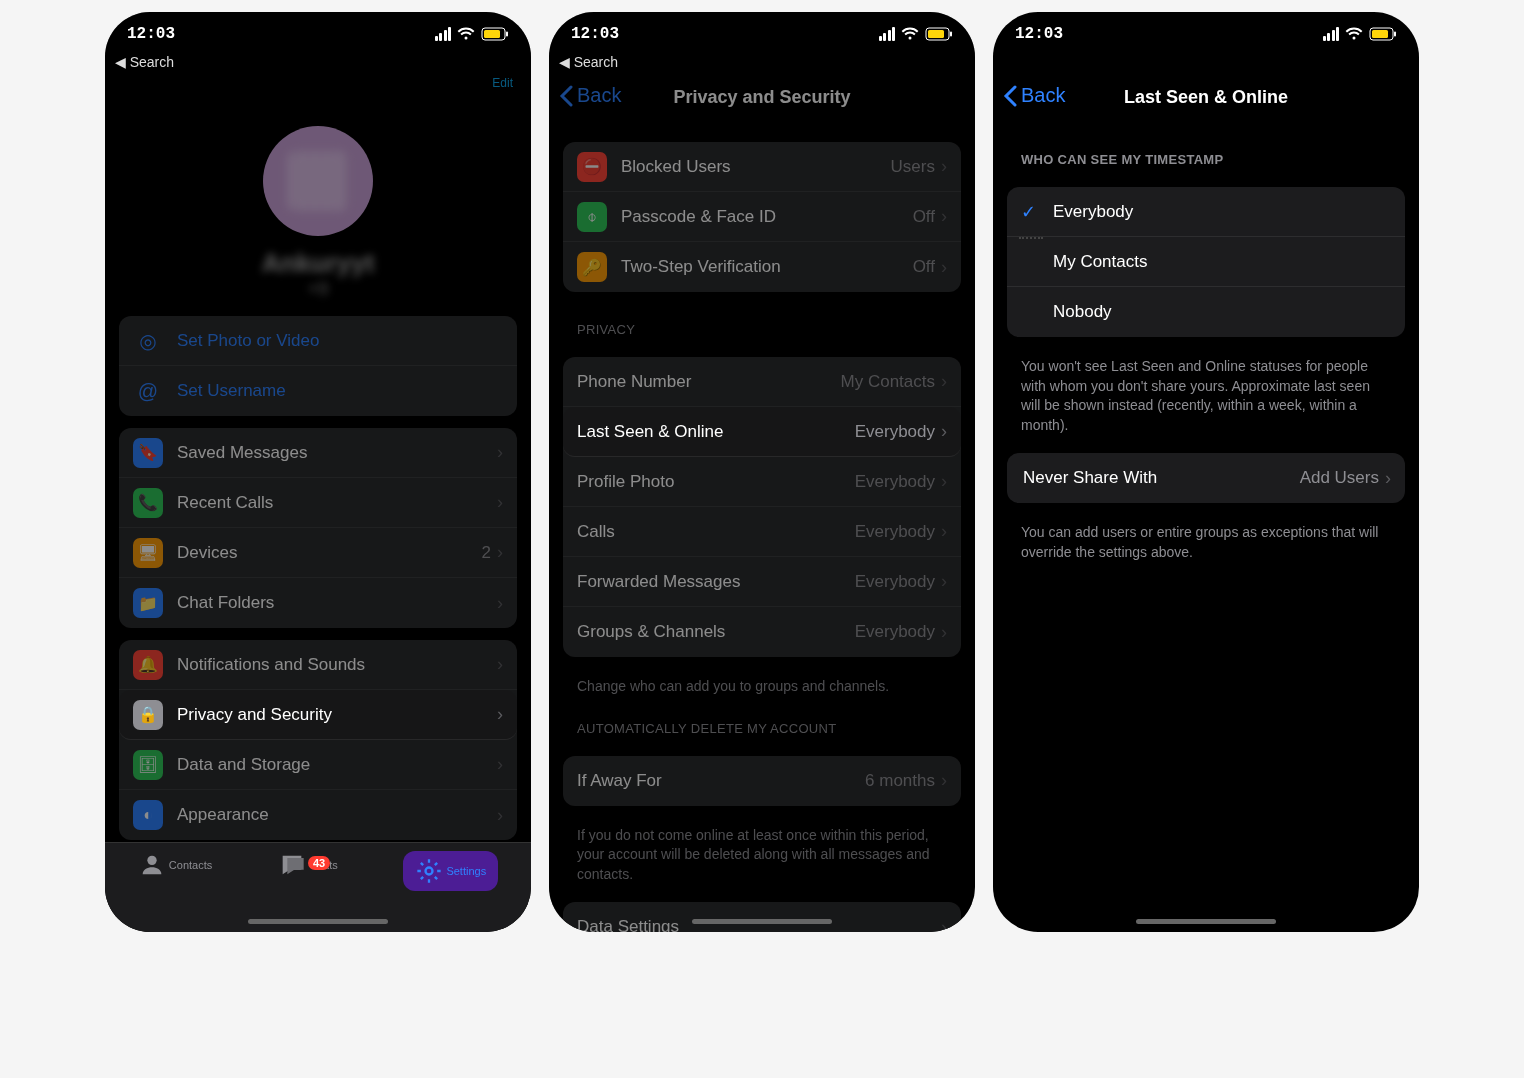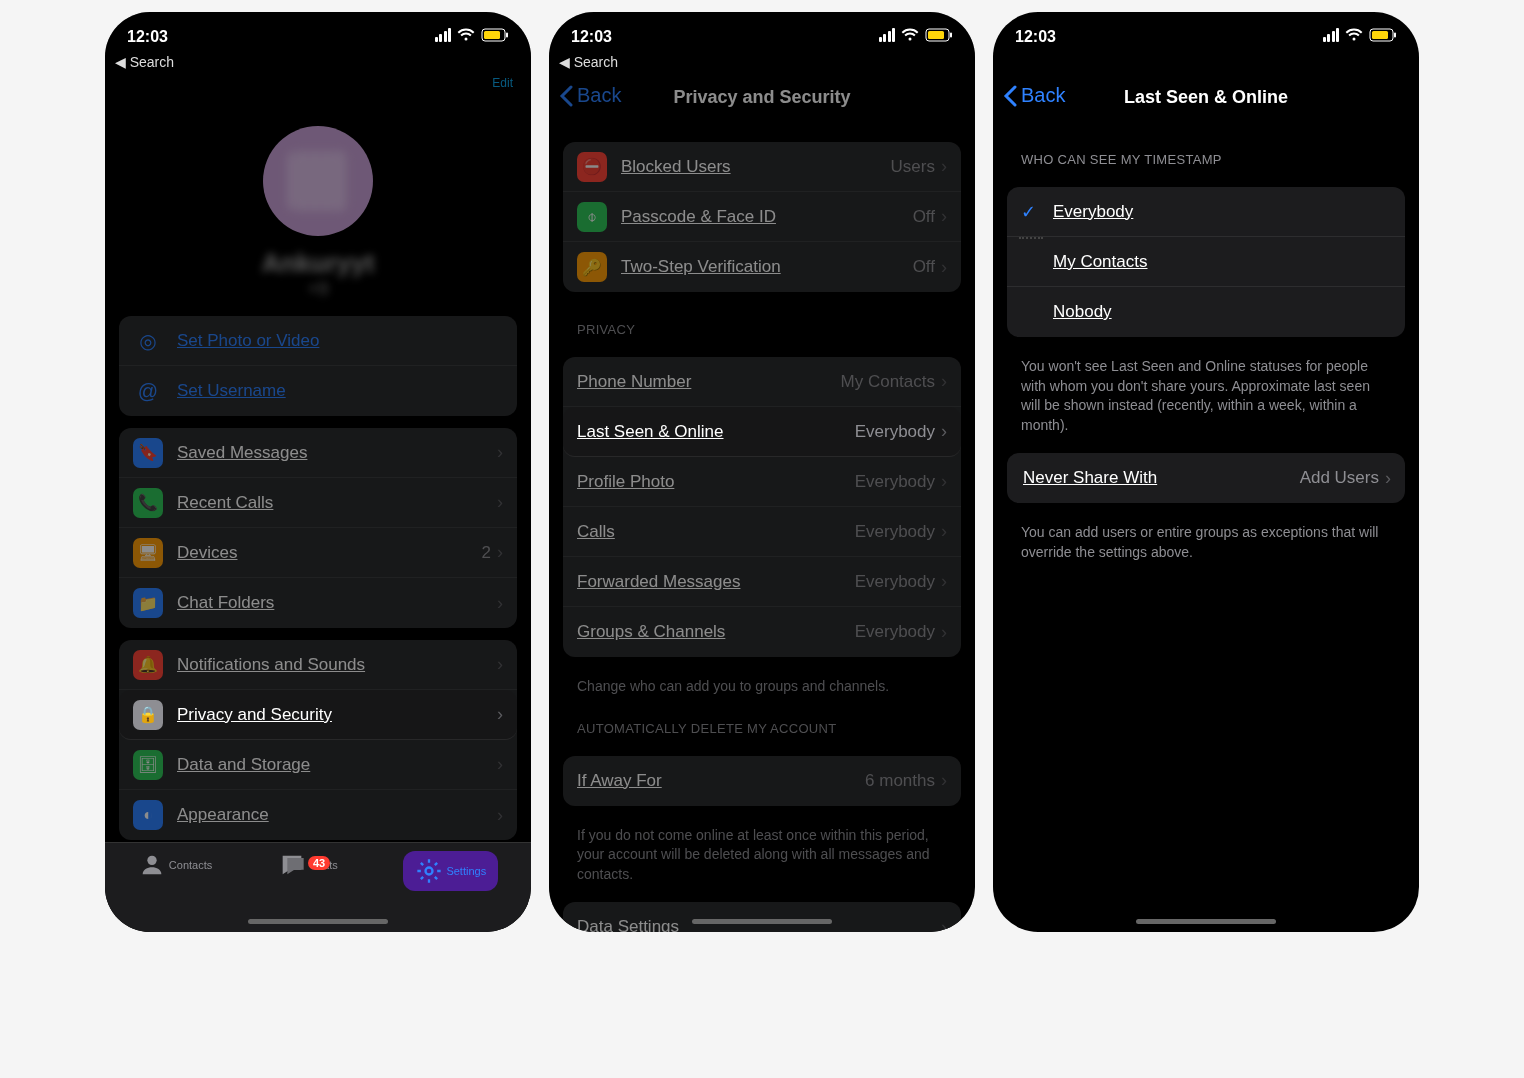--- a/index.html
+++ b/index.html
@@ -25,25 +25,26 @@
     background: rgba(0,0,0,0.45);
     z-index: 5;
     pointer-events: none;
   }
 
   
   .status-bar {
     position: absolute;
     top: 0; left: 0; right: 0;
     height: 44px;
-    display: flex; justify-content: space-between; align-items: flex-start;
+    display: flex; justify-content: space-between; align-items: center;
     padding: 16px 22px;
     font-size: 16px; font-weight: 600;
     z-index: 10;
     color: #fff;
+    font-family: Liberation Mono, monospace;
   }
   .status-right { display: flex; gap: 6px; align-items: center; }
 
   .breadcrumb {
     position: absolute;
     top: 42px; left: 10px;
     font-size: 14px;
     color: #ddd;
     z-index: 10;
   }
@@ -118,21 +119,21 @@
     position: relative;
   }
   .row:last-child { border-bottom: none; }
   .row .ico {
     width: 30px; height: 30px;
     border-radius: 7px;
     margin-right: 14px;
     display: flex; align-items: center; justify-content: center;
     font-size: 16px;
   }
-  .row .label { flex: 1; font-size: 17px; color: #fff; text-decoration: underline; }
+  .row .label { flex: 1; font-size: 17px; color: #fff; }
   .row .value { font-size: 17px; color: #8e8e93; margin-right: 6px; }
   .row .blue { color: #2f82ff; }
   .row .chevron { color: #5a5a5e; font-size: 18px; }
 
   
   .hl-row {
     position: relative;
     z-index: 20;
     background: #161617;
     border-radius: 12px;
@@ -461,21 +462,21 @@
     <div class="nav">
       <span class="back">
         <svg width="14" height="22" viewBox="0 0 14 22">
             <path d="M12 2L3 11l9 9" stroke="#2f82ff" stroke-width="3" fill="none" stroke-linecap="round"></path>
           </svg>
         <span style="margin-left:4px;">Back</span>
       </span>
       <span class="title">Last Seen &amp; Online</span>
     </div>
 
-    <div class="sec-head" style="padding-top:30px;">Who Can See My Timestamp</div>
+    <div class="sec-head" style="padding-top:30px;font-weight:bold;">Who Can See My Timestamp</div>
     <div class="section hl" id="p3s1">
         <div class="row">
           <span class="radio-check">✓</span>
           <span class="label" style="margin-left:8px;">Everybody</span>
         </div>
         <div class="row">
           <span class="radio-check"></span>
           <span class="label" style="margin-left:8px;">My Contacts</span>
           <div class="dotted" style="top: 0px;"></div>
         </div>

